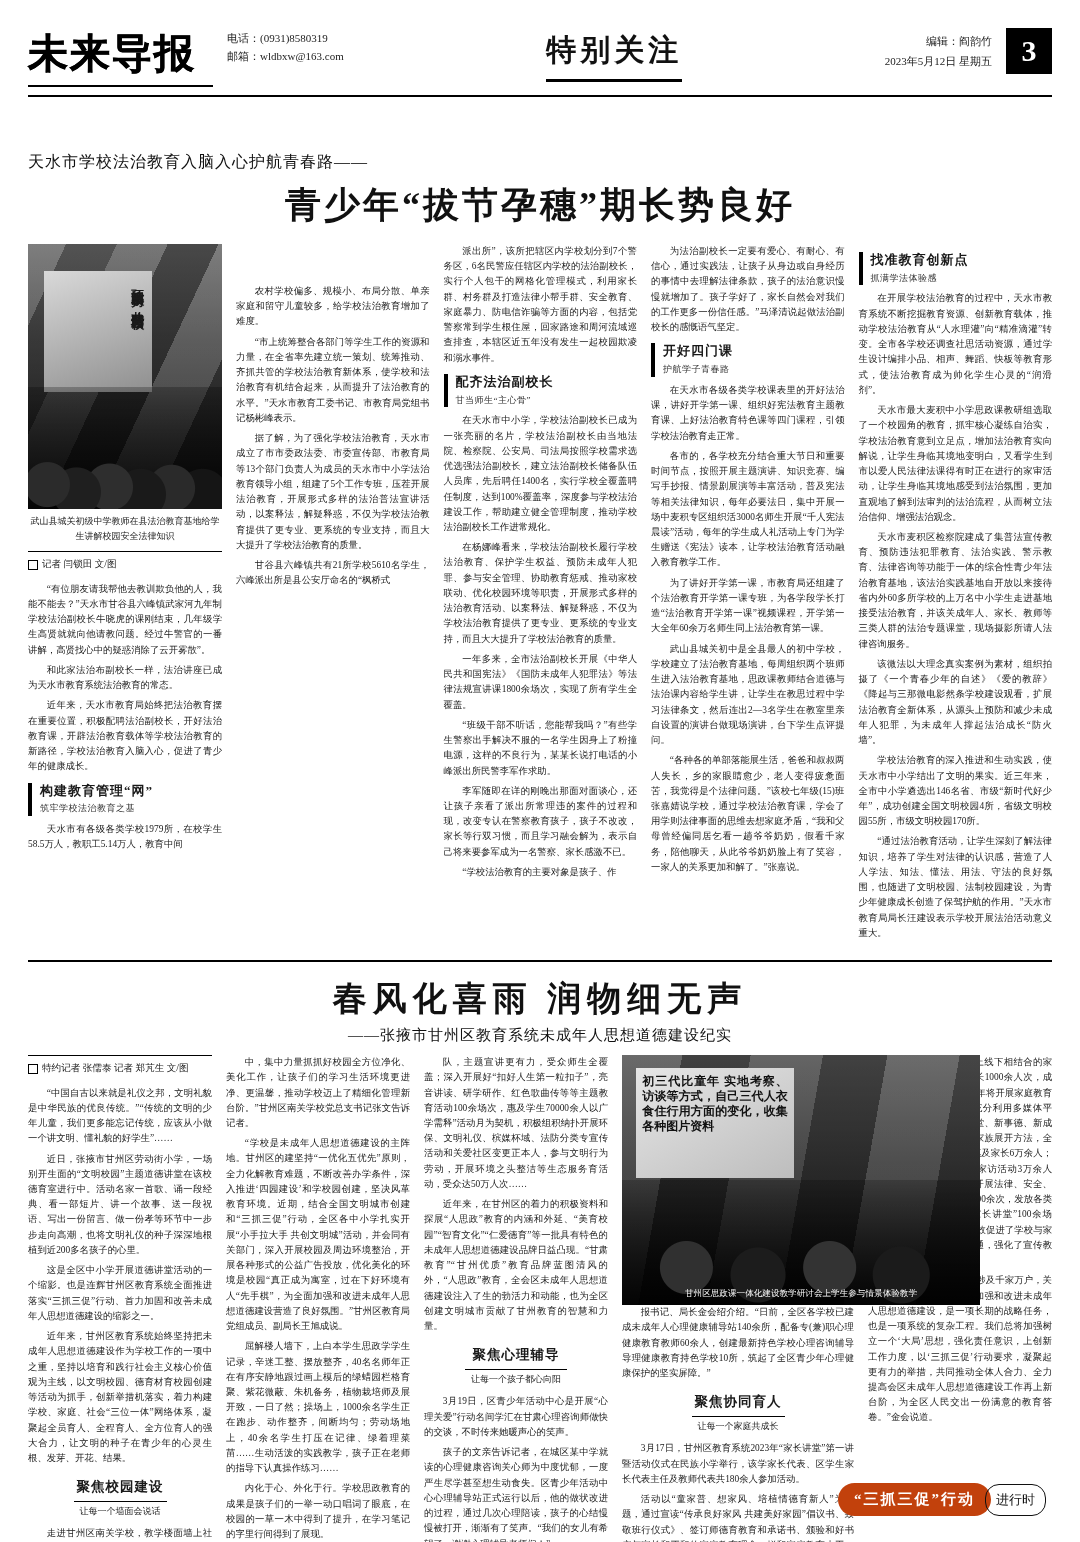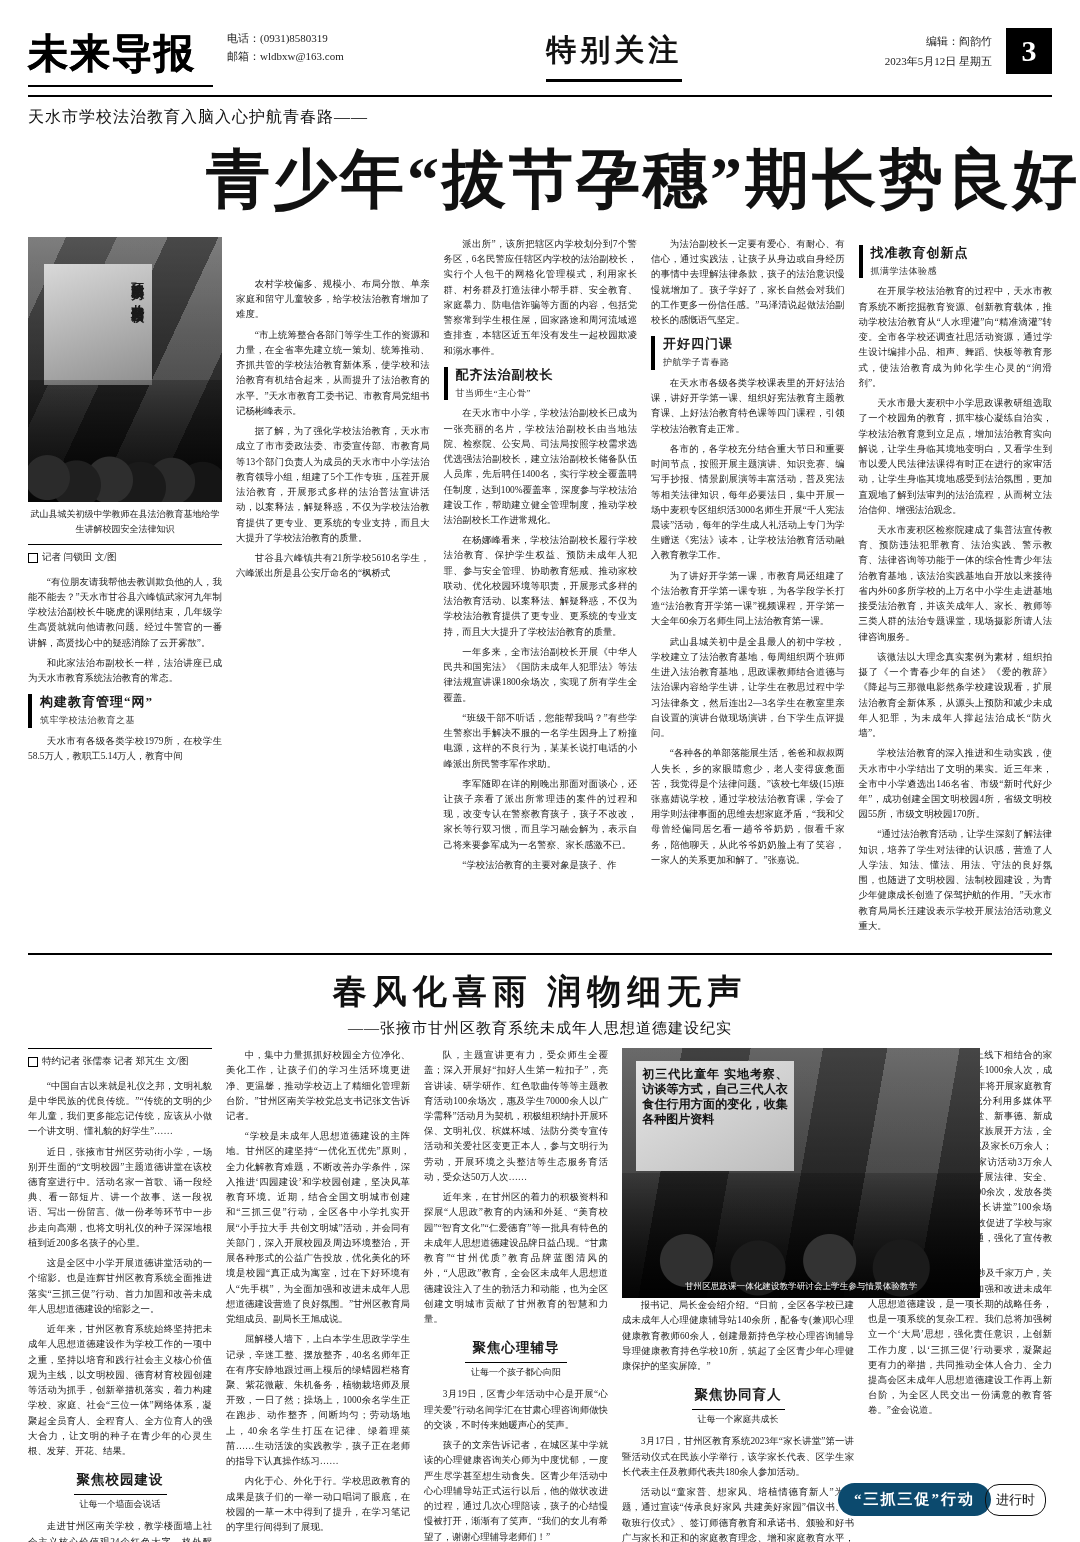--- a/index.html
+++ b/index.html
@@ -28,23 +28,23 @@
   }
   .center-title .ct-inner{display:inline-block;padding-bottom:8px;border-bottom:3px solid #000;}
   .right-info{font-size:11px;line-height:1.8;text-align:right;padding-top:10px;color:#222;}
   .pagenum{
     width:46px;height:46px;background:#000;color:#fff;font-size:30px;font-weight:bold;
     display:flex;align-items:center;justify-content:center;margin-left:14px;margin-top:6px;
   }
   .masthead-rule{border-bottom:2px solid #000;margin:8px 28px 0 28px;}
 
   
-  .shoulder{font-size:16px;padding:10px 28px 0 28px;letter-spacing:1px;}
+  .shoulder{font-size:16px;padding:10px 28px 0 28px;letter-spacing:1px;margin-top:45px;}
   .headline{
-    text-align:right;font-size:64px;font-weight:bold;letter-spacing:3px;
+    text-align:center;font-size:36px;font-weight:bold;letter-spacing:3px;
     margin:8px 0 14px 0;font-family:"Liberation Serif",serif;
   }
 
   
   .top-area{display:flex;padding:0 28px;gap:14px;}
   .col{font-size:9.4px;line-height:1.62;text-align:justify;color:#1a1a1a;}
   .col p{margin:0 0 5px 0;text-indent:2em;}
   .c1{width:194px;}
   .c2{width:194px;margin-top:40px;}
   .c3{width:194px;}
@@ -121,21 +121,21 @@
 
   
   .focus{margin:10px 0 7px 0;text-align:center;}
   .focus .f-main{font-size:13.5px;font-weight:bold;letter-spacing:1px;display:block;}
   .focus .f-sub{font-size:9px;display:inline-block;margin-top:3px;padding:2px 6px 0 6px;border-top:1px solid #000;color:#222;}
 
   .stamp{
     position:absolute;right:34px;bottom:26px;display:flex;align-items:center;
   }
   .stamp .oval{
-    background:#0c4a6e;color:#fff;font-size:15px;font-weight:bold;letter-spacing:2px;
+    background:#c2410c;color:#fff;font-size:15px;font-weight:bold;letter-spacing:2px;
     padding:7px 16px;border-radius:18px;
   }
   .stamp .tail{
     border:1px solid #111;color:#111;font-size:13px;padding:6px 10px;border-radius:14px;margin-left:-6px;
   }
 </style>
 </head>
 <body>
 
 <div class="page">
@@ -169,20 +169,21 @@
       <div class="photo">
         <div class="banner">预防校园暴力 共建和谐校园</div>
         <div class="crowd"></div>
       </div>
       <div class="caption">武山县城关初级中学教师在县法治教育基地给学生讲解校园安全法律知识</div>
       <div class="byline">
         <span class="box"></span><span>记者 闫锁田 文/图</span>
       </div>
       <p>“有位朋友请我帮他去教训欺负他的人，我能不能去？”天水市甘谷县六峰镇武家河九年制学校法治副校长牛晓虎的课刚结束，几年级学生高贤就就向他请教问题。经过牛警官的一番讲解，高贤找心中的疑惑消除了云开雾散”。</p>
       <p>和此家法治布副校长一样，法治讲座已成为天水市教育系统法治教育的常态。</p>
+      <p>近年来，天水市教育局始终把法治教育摆在重要位置，积极配聘法治副校长，开好法治教育课，开辟法治教育载体等学校法治教育的新路径，学校法治教育入脑入心，促进了青少年的健康成长。</p>
       <div class="subhead">
         <span class="main">构建教育管理“网”</span>
         <span class="sub">筑牢学校法治教育之基</span>
       </div>
       <p>天水市有各级各类学校1979所，在校学生58.5万人，教职工5.14万人，教育中间</p>
     </div>
 
     <div class="col c2">
       <p>农村学校偏多、规模小、布局分散、单亲家庭和留守儿童较多，给学校法治教育增加了难度。</p>
       <p>“市上统筹整合各部门等学生工作的资源和力量，在全省率先建立统一策划、统筹推动、齐抓共管的学校法治教育新体系，使学校和法治教育有机结合起来，从而提升了法治教育的水平。”天水市教育工委书记、市教育局党组书记杨彬峰表示。</p>

